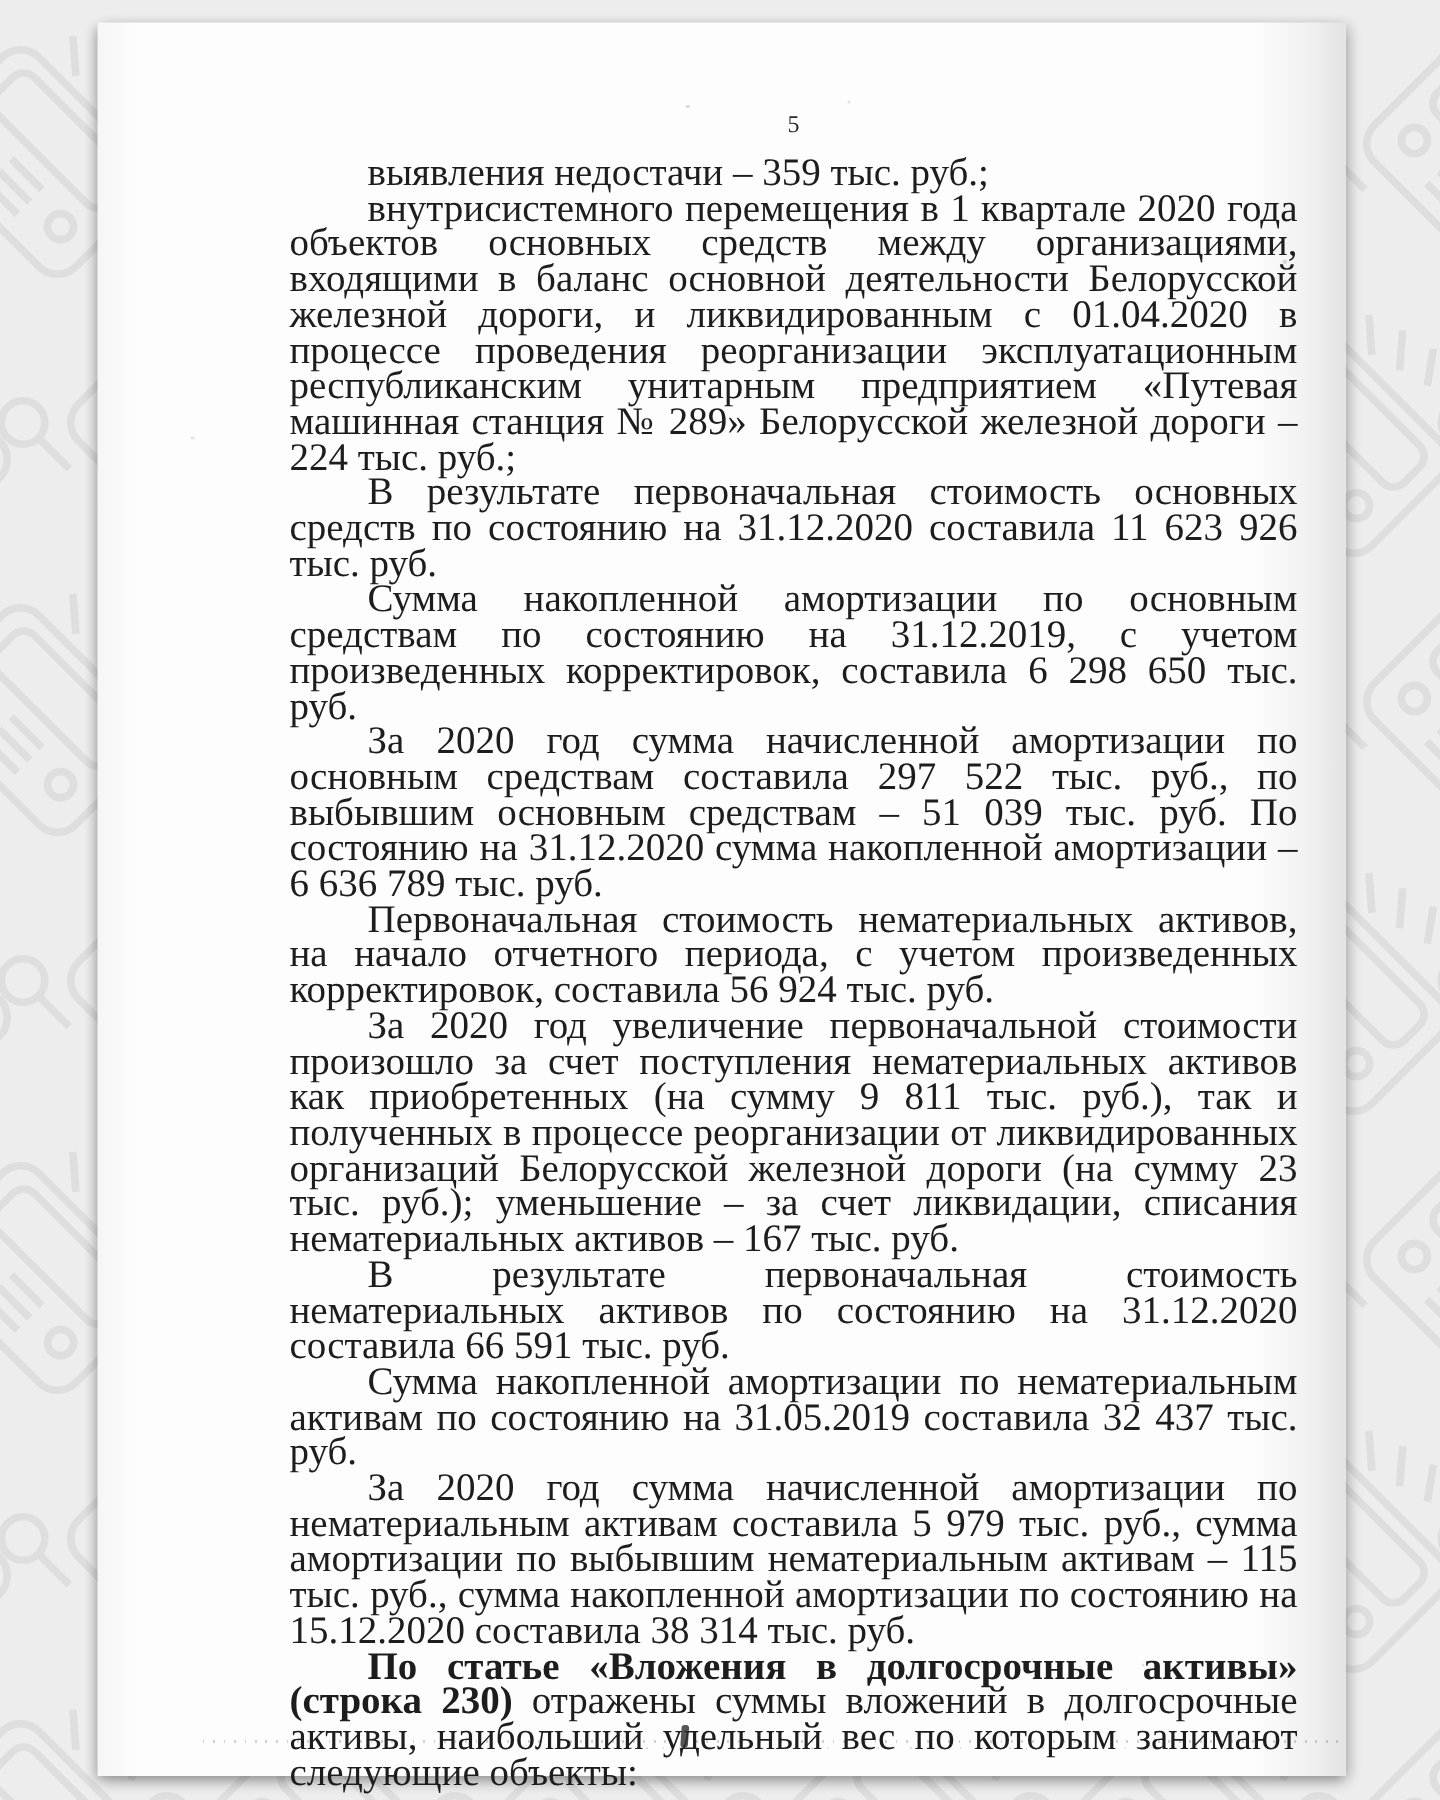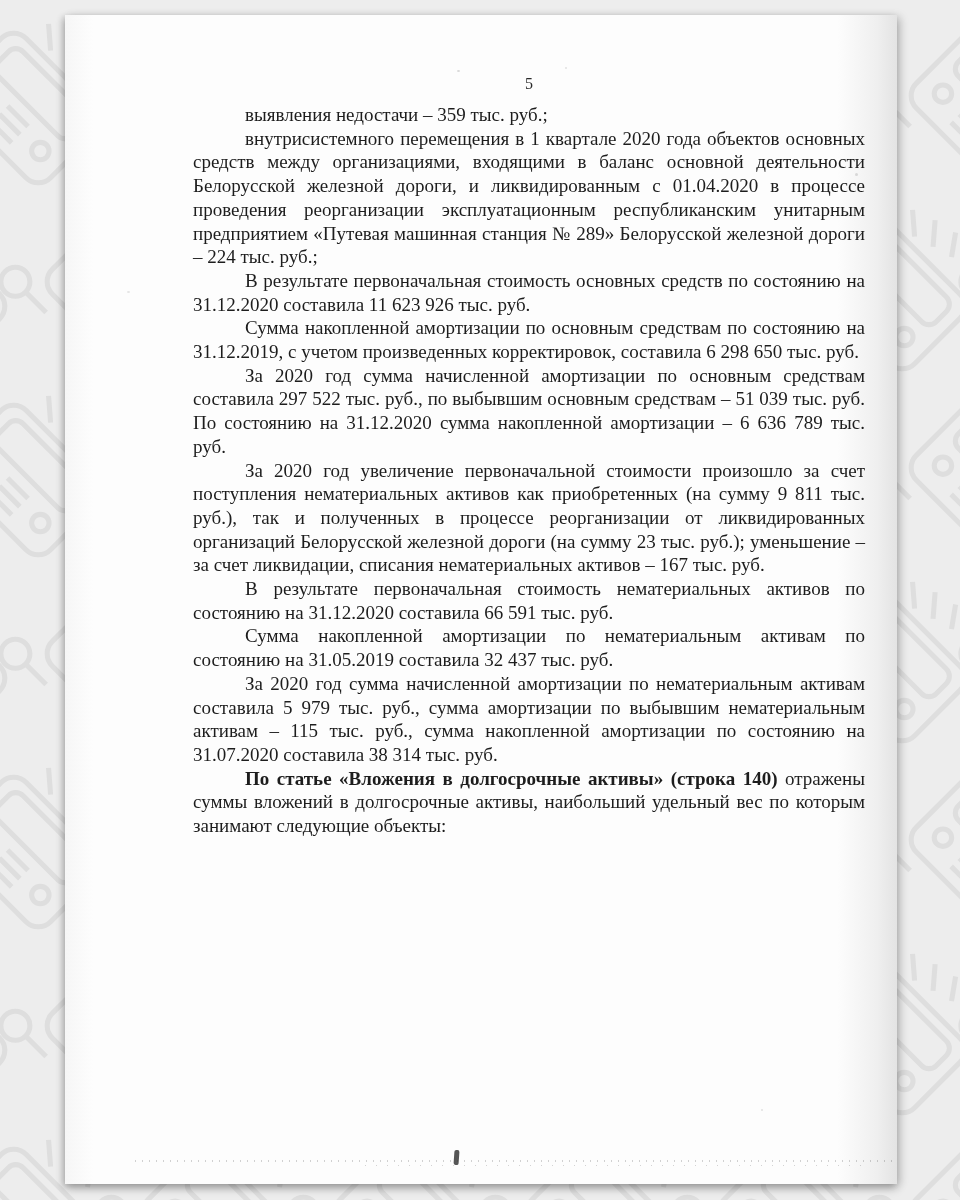--- a/index.html
+++ b/index.html
@@ -31,21 +31,21 @@
     left: 128px; top: 60px;
     width: 672px;
     text-align: center;
     font-size: 16px;
     color: #2a2a2a;
   }
   .doc-body {
     position: absolute;
     left: 128px; top: 88px;
     width: 672px;
-    font-size: 19px;
+    font-size: 26px;
     line-height: 23.7px;
     color: #1d1d1d;
     text-align: justify;
   }
   .doc-body p {
     margin: 0;
     text-indent: 52px;
   }
   .doc-body .b { font-weight: bold; }
   .speckle-row {
@@ -163,25 +163,26 @@
   </svg>
 
   <div class="sheet">
     <div class="page-number">5</div>
     <div class="doc-body">
         <p><span>выявления недостачи – 359 тыс. руб.;</span></p>
         <p><span>внутрисистемного перемещения в 1 квартале 2020 года объектов основных средств между организациями, входящими в баланс основной деятельности Белорусской железной дороги, и ликвидированным с 01.04.2020 в процессе проведения реорганизации эксплуатационным республиканским унитарным предприятием «Путевая машинная станция № 289» Белорусской железной дороги – 224 тыс. руб.;</span></p>
         <p><span>В результате первоначальная стоимость основных средств по состоянию на 31.12.2020 составила 11 623 926 тыс. руб.</span></p>
         <p><span>Сумма накопленной амортизации по основным средствам по состоянию на 31.12.2019, с учетом произведенных корректировок, составила 6 298 650 тыс. руб.</span></p>
         <p><span>За 2020 год сумма начисленной амортизации по основным средствам составила 297 522 тыс. руб., по выбывшим основным средствам – 51 039 тыс. руб. По состоянию на 31.12.2020 сумма накопленной амортизации – 6 636 789 тыс. руб.</span></p>
+        <p><span>Первоначальная стоимость нематериальных активов, на начало отчетного периода, с учетом произведенных корректировок, составила 56 924 тыс. руб.</span></p>
         <p><span>За 2020 год увеличение первоначальной стоимости произошло за счет поступления нематериальных активов как приобретенных (на сумму 9 811 тыс. руб.), так и полученных в процессе реорганизации от ликвидированных организаций Белорусской железной дороги (на сумму 23 тыс. руб.); уменьшение – за счет ликвидации, списания нематериальных активов – 167 тыс. руб.</span></p>
         <p><span>В результате первоначальная стоимость нематериальных активов по состоянию на 31.12.2020 составила 66 591 тыс. руб.</span></p>
         <p><span>Сумма накопленной амортизации по нематериальным активам по состоянию на 31.05.2019 составила 32 437 тыс. руб.</span></p>
-        <p><span>За 2020 год сумма начисленной амортизации по нематериальным активам составила 5 979 тыс. руб., сумма амортизации по выбывшим нематериальным активам – 115 тыс. руб., сумма накопленной амортизации по состоянию на 31.07.2020 составила 38 314 тыс. руб.</span></p>
-        <p><span class="b">По статье «Вложения в долгосрочные активы» (строка 140)</span><span> отражены суммы вложений в долгосрочные активы, наибольший удельный вес по которым занимают следующие объекты:</span></p>
+        <p><span>За 2020 год сумма начисленной амортизации по нематериальным активам составила 5 979 тыс. руб., сумма амортизации по выбывшим нематериальным активам – 115 тыс. руб., сумма накопленной амортизации по состоянию на 15.12.2020 составила 38 314 тыс. руб.</span></p>
+        <p><span class="b">По статье «Вложения в долгосрочные активы» (строка 230)</span><span> отражены суммы вложений в долгосрочные активы, наибольший удельный вес по которым занимают следующие объекты:</span></p>
       </div>
     <div class="speckle-row"></div>
     <div class="speckle-row-2"></div>
     <div class="blot"></div>
     <div class="speck s1"></div>
     <div class="speck s2"></div>
     <div class="speck s3"></div>
     <div class="speck s4"></div>
     <div class="speck s5"></div>
   </div>

